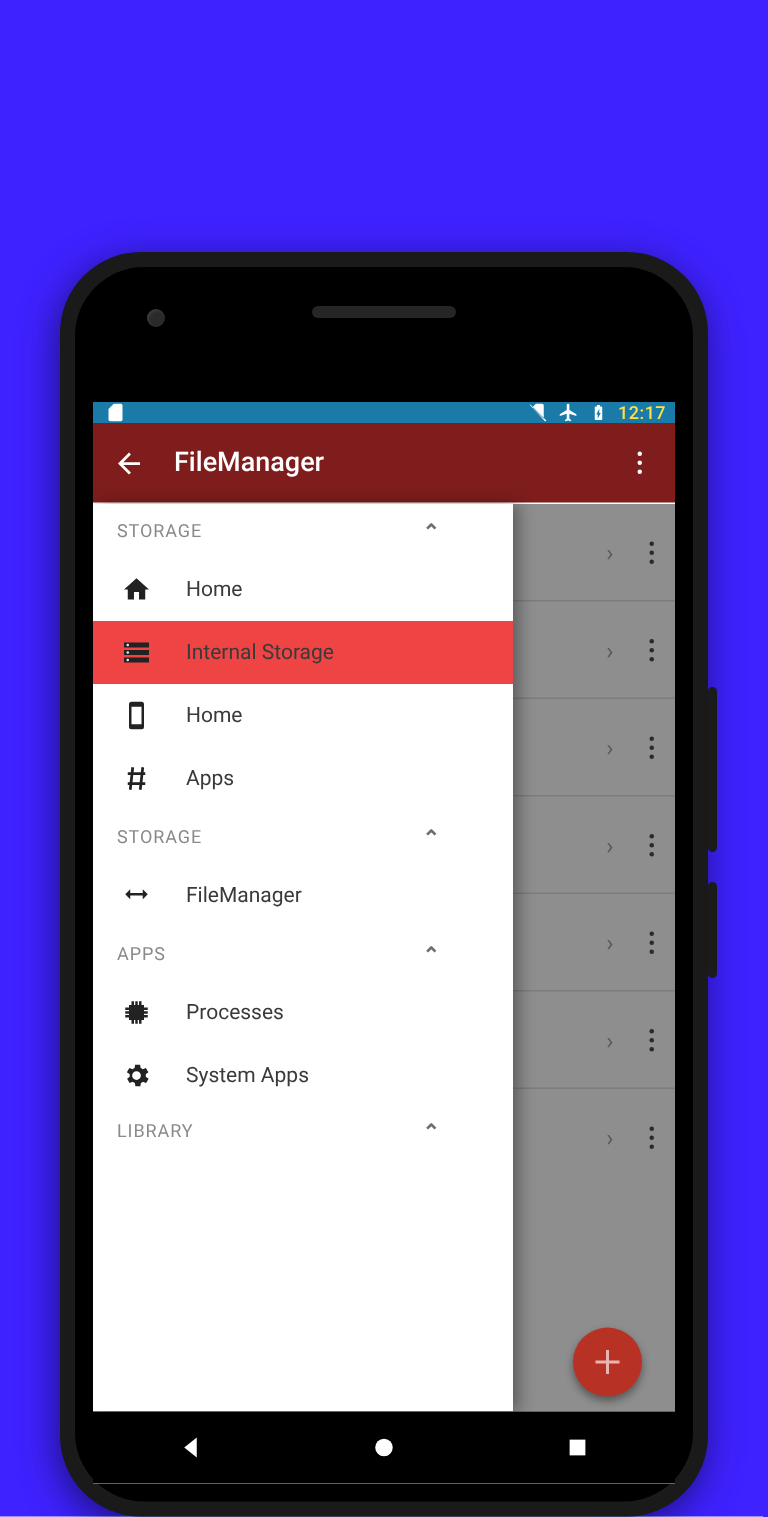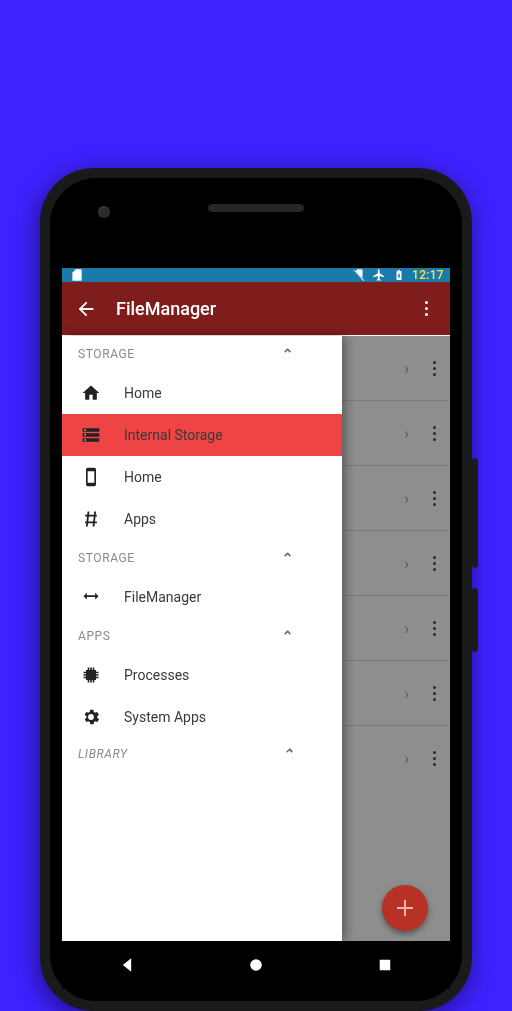--- a/index.html
+++ b/index.html
@@ -158,21 +158,21 @@
     padding-left: 18px;
   }
   .drawer-item.selected { background:#ef4444; }
   .drawer-item .dicon {
     width: 22px; height: 22px;
     display:flex; align-items:center; justify-content:center;
     margin-right: 22px;
     color:#262626;
   }
   .drawer-item .dlabel { font-size: 14px; color:#3a3a3a; }
-  .library-header { height: 32px; font-style: italic; }
+  .library-header { height: 32px; }
 
   
   .navbar {
     position:absolute;
     left:0; right:0; bottom:0;
     height: 48px;
     background:#000;
     display:flex; align-items:center; justify-content:space-around;
   }
   .navbtn { width:24px; height:24px; display:flex; align-items:center; justify-content:center; }

